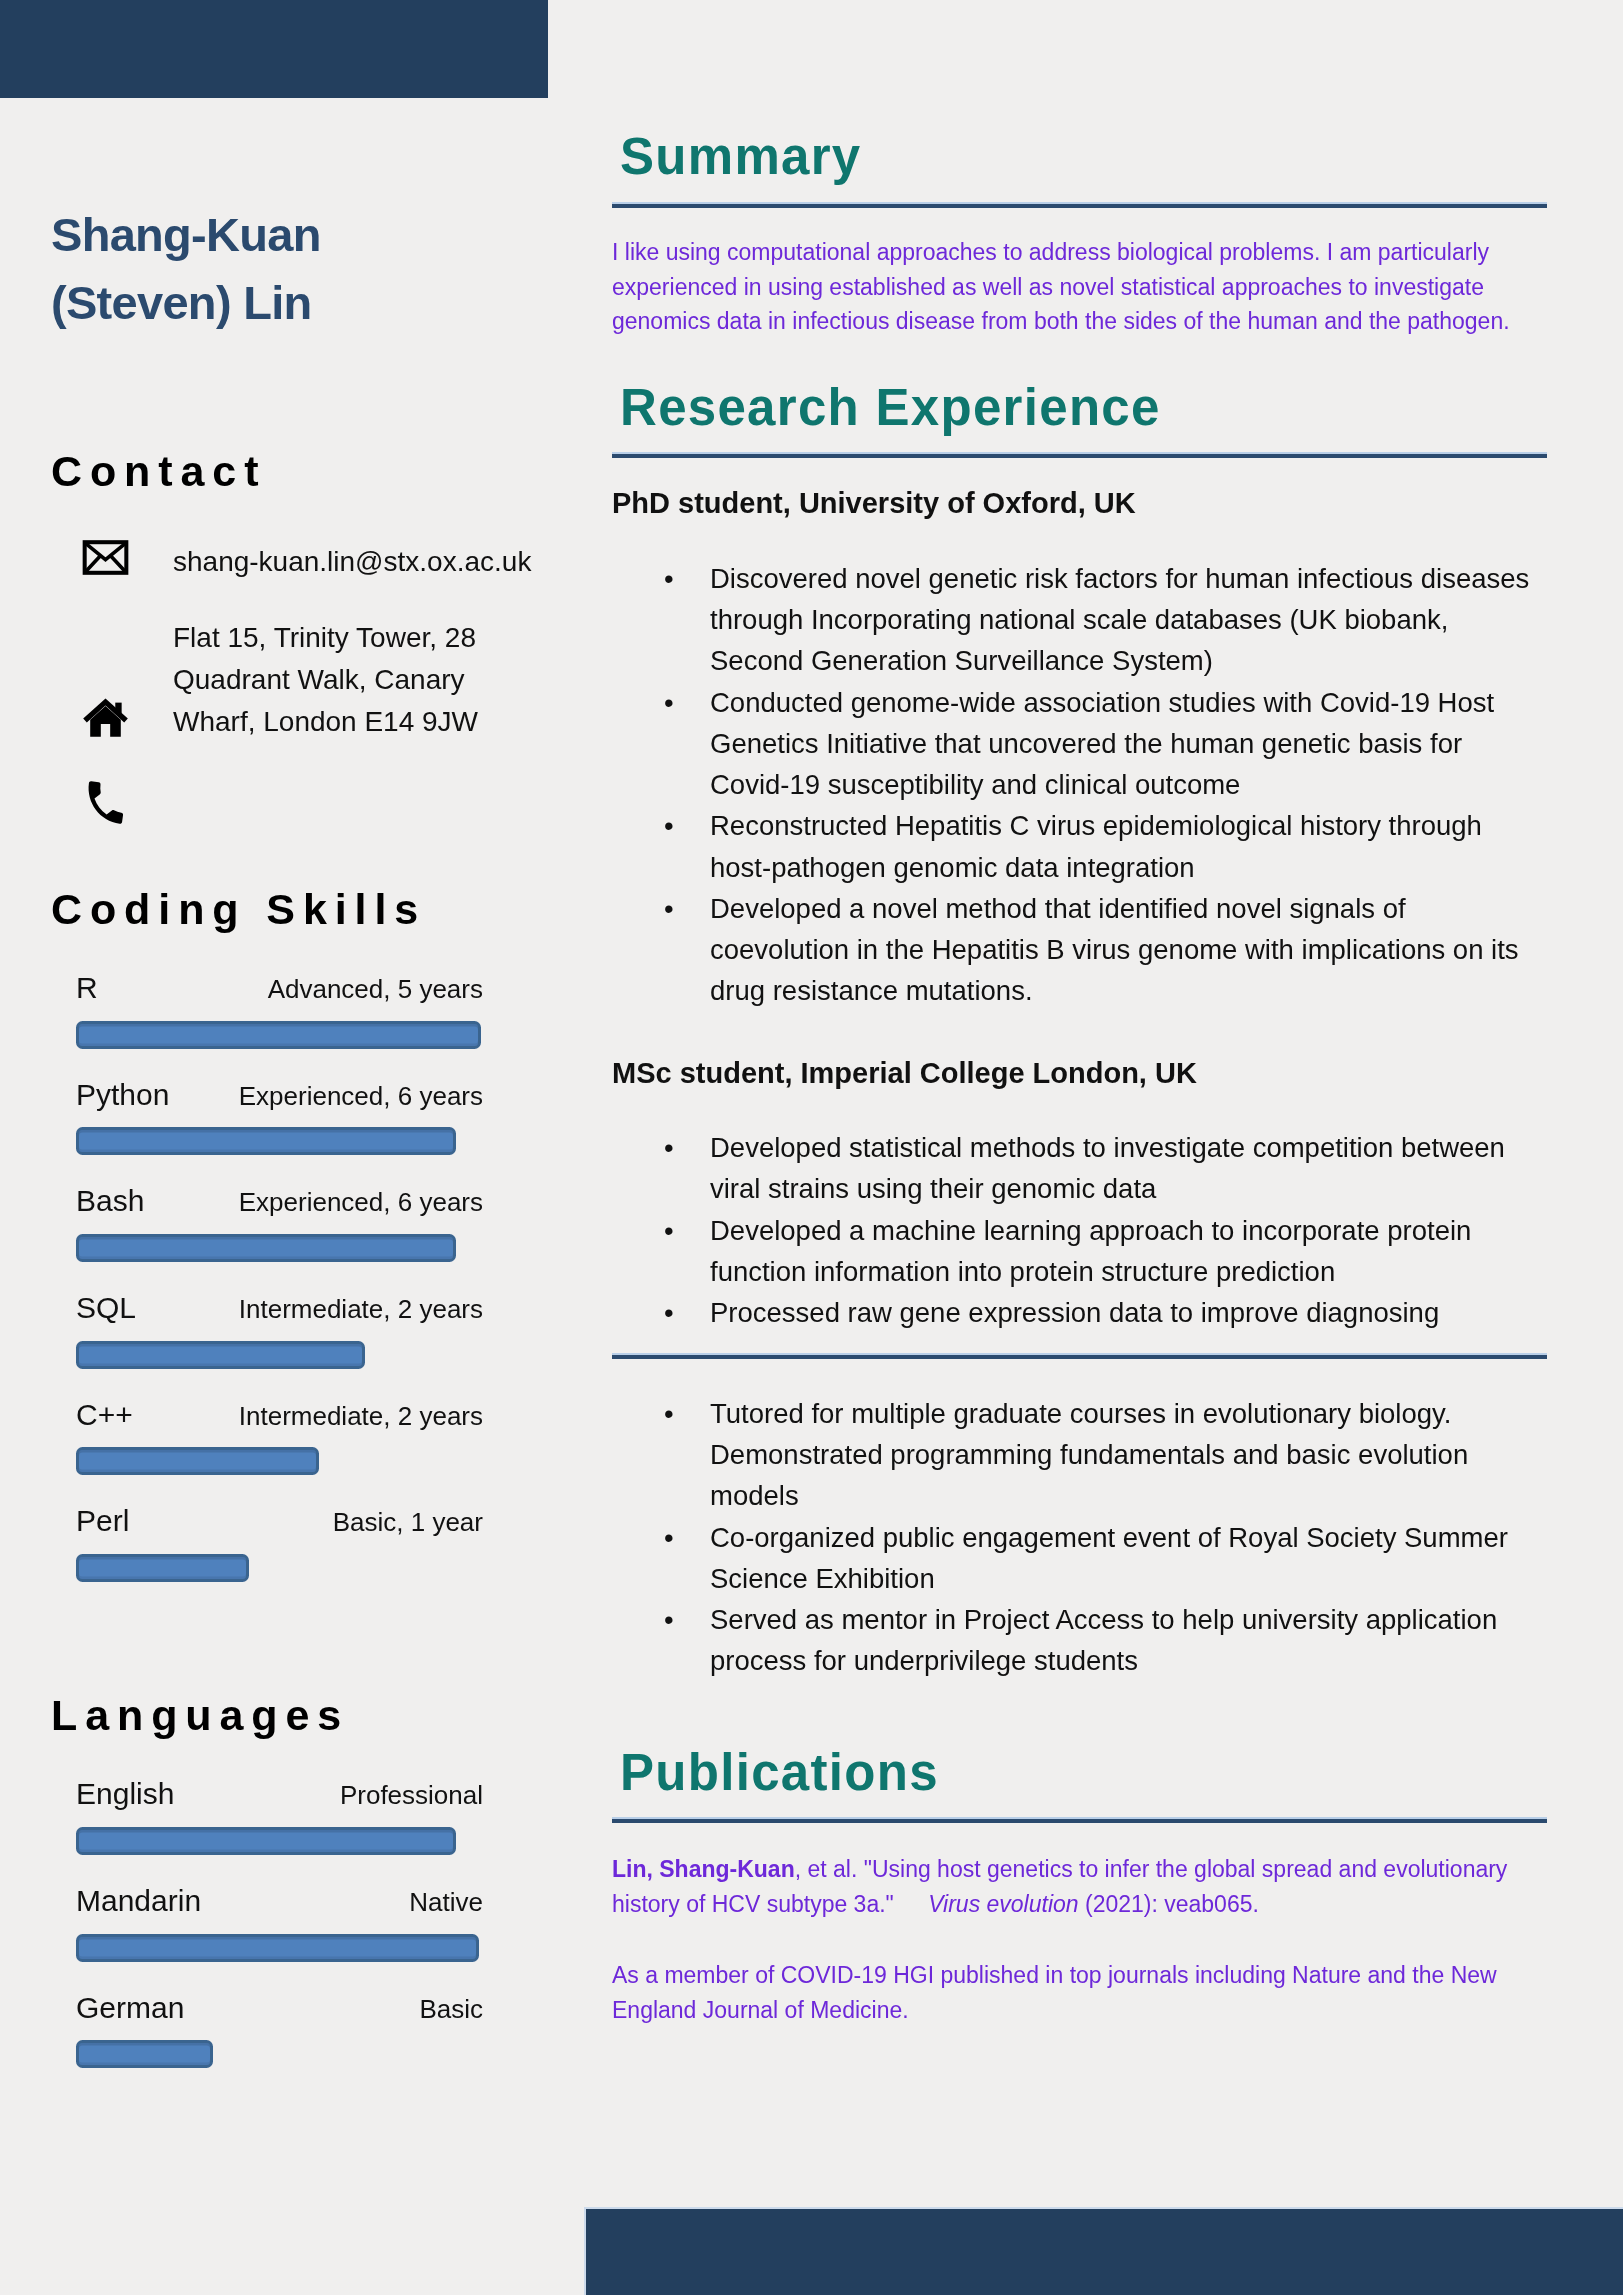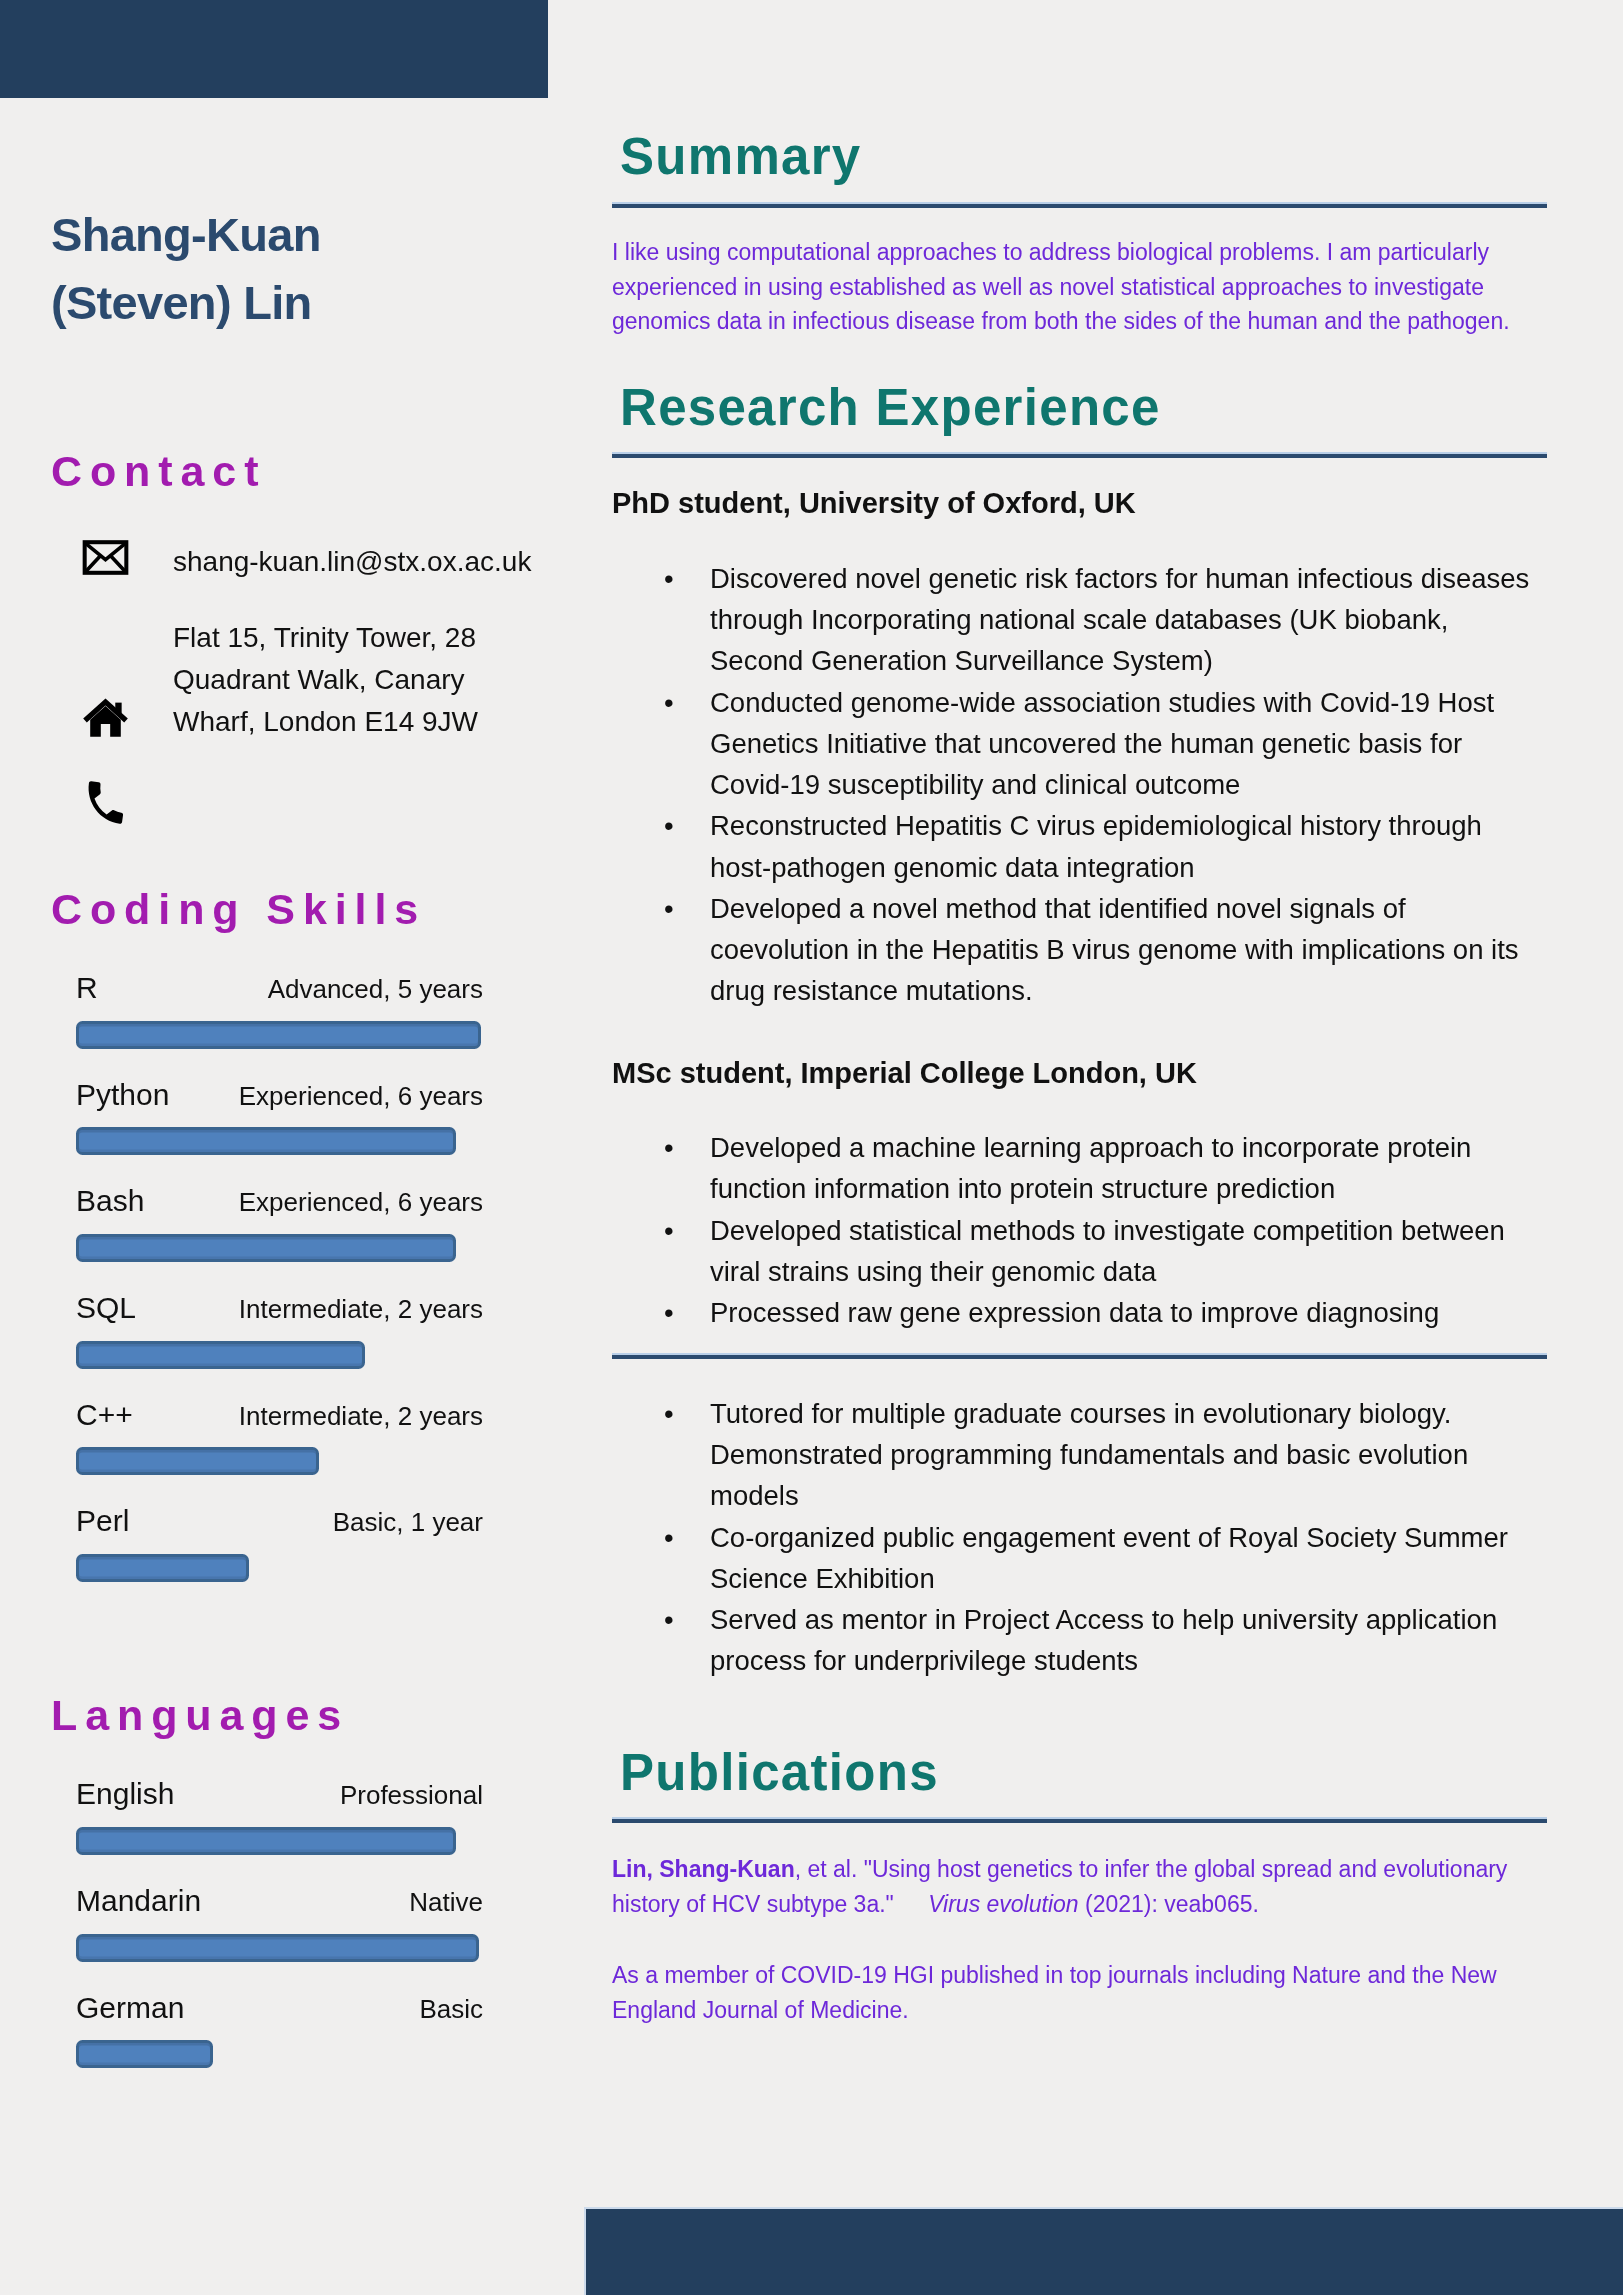--- a/index.html
+++ b/index.html
@@ -9,21 +9,21 @@
     font-family:"Liberation Sans",sans-serif;
     overflow:hidden;
   }
   .topbar{position:absolute;left:0;top:0;width:548px;height:98px;background:#233f5e;}
   .bottombar{position:absolute;left:584px;top:2207px;right:0;bottom:0;background:#233f5e;
     border-top:2.6px solid #ccdaeb;border-left:2.6px solid #ccdaeb;}
 
   
   .sidebar{position:absolute;left:51px;top:0;width:523px;}
   .name{margin-top:201px;font-size:47px;font-weight:bold;line-height:1.45;color:#2b4a6e;letter-spacing:-0.7px;}
-  .side-heading{font-size:43px;font-weight:bold;color:#a21caf;letter-spacing:7.9px;line-height:1.1;}
+  .side-heading{font-size:43px;font-weight:bold;color:#000000;letter-spacing:7.9px;line-height:1.1;}
   .h-contact{margin-top:111px;}
   .h-coding{margin-top:58px;}
   .h-languages{margin-top:110px;}
 
   .contact-list{margin-top:36px;}
   .contact-row{display:flex;align-items:flex-end;margin-bottom:34px;gap:16px;}
   .contact-icon{width:51px;height:51px;margin-left:29px;flex:0 0 auto;}
   .contact-icon svg{width:51px;height:51px;display:block;}
   .contact-text{margin-left:26px;width:374px;font-size:28px;line-height:1.5;color:#111;}
 
@@ -184,22 +184,22 @@
   <div class="job-title">PhD student, University of Oxford, UK</div>
   <ul class="bullets">
     <li>Discovered novel genetic risk factors for human infectious diseases through Incorporating national scale databases (UK biobank, Second Generation Surveillance System)</li>
     <li>Conducted genome-wide association studies with Covid-19 Host Genetics Initiative that uncovered the human genetic basis for Covid-19 susceptibility and clinical outcome</li>
     <li>Reconstructed Hepatitis C virus epidemiological history through host-pathogen genomic data integration</li>
     <li>Developed a novel method that identified novel signals of coevolution in the Hepatitis B virus genome with implications on its drug resistance mutations.</li>
   </ul>
 
   <div class="job-title" style="margin-top:41px;">MSc student, Imperial College London, UK</div>
   <ul class="bullets">
+    <li>Developed statistical methods to investigate competition between viral strains using their genomic data</li>
     <li>Developed a machine learning approach to incorporate protein function information into protein structure prediction</li>
-    <li>Developed statistical methods to investigate competition between viral strains using their genomic data</li>
     <li>Processed raw gene expression data to improve diagnosing</li>
   </ul>
 
   <div class="rule"></div>
   <ul class="bullets">
     <li>Tutored for multiple graduate courses in evolutionary biology. Demonstrated programming fundamentals and basic evolution models</li>
     <li>Co-organized public engagement event of Royal Society Summer Science Exhibition</li>
     <li>Served as mentor in Project Access to help university application process for underprivilege students</li>
   </ul>
 

